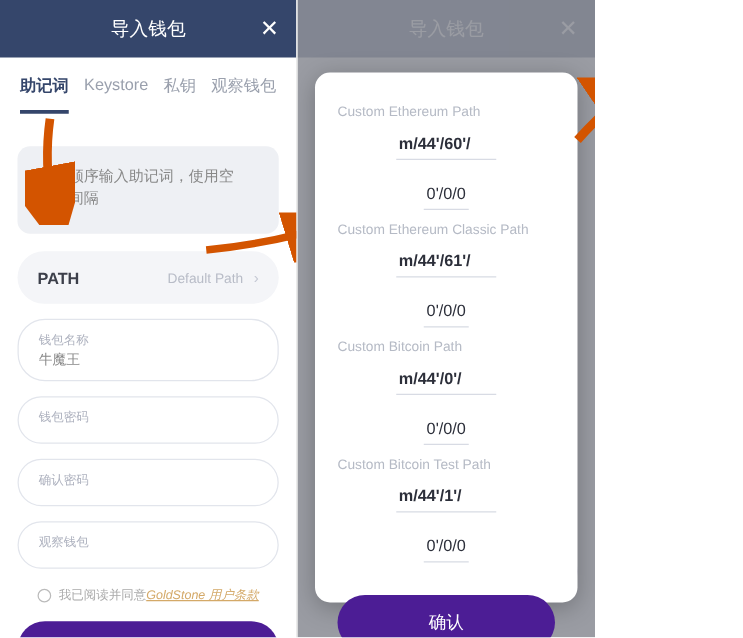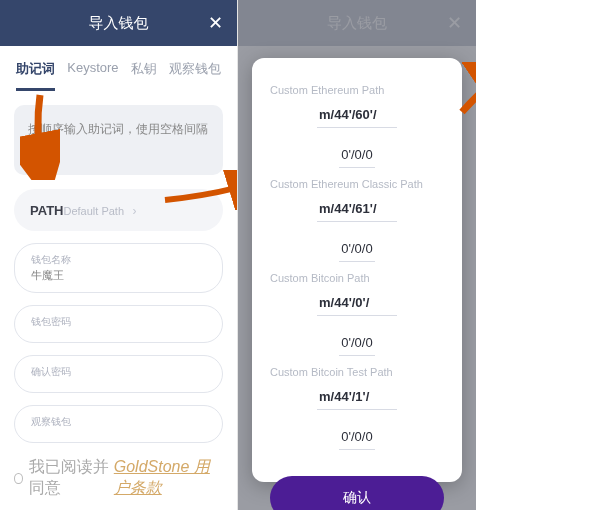--- a/index.html
+++ b/index.html
@@ -49,52 +49,54 @@
     }
     .tab.active {
       color: #35466b;
       font-weight: 600;
       border-bottom: 3px solid #35466b;
     }
     .content { padding: 14px; }
     .mnemonic-box {
       background: #eef0f4;
       border-radius: 10px;
-      padding: 16px 14px;
+      padding: 16px 29px;
       font-size: 12px;
       color: #888;
       height: 70px;
+      margin-top: 12px;
     }
     .path-row {
       background: #f4f5f8;
       border-radius: 22px;
       padding: 12px 16px;
       margin-top: 14px;
       display: flex;
+      justify-content: space-between;
       align-items: center;
       cursor: pointer;
     }
     .path-label { font-size: 13px; font-weight: 600; color: #3c3f4a; }
     .path-value { font-size: 11px; color: #b8bcc7; }
     .chev { color: #c5c9d4; margin-left: 4px; font-size: 12px; }
     .field {
       border: 1px solid #e2e5ec;
       border-radius: 22px;
       padding: 9px 16px;
       margin-top: 12px;
       min-height: 38px;
     }
     .field-label { font-size: 10px; color: #aeb2bf; }
     .field-val { font-size: 11px; color: #888; margin-top: 1px; }
     .terms {
       display: flex;
       align-items: center;
       justify-content: center;
       margin-top: 14px;
-      font-size: 16px;
+      font-size: 10px;
       color: #aaa;
     }
     .terms .cb {
       width: 11px; height: 11px;
       border: 1px solid #bbb;
       border-radius: 50%;
       margin-right: 6px;
     }
     .terms .lnk { color: #d4a968; font-style: italic; text-decoration: underline; }
     .btn {

